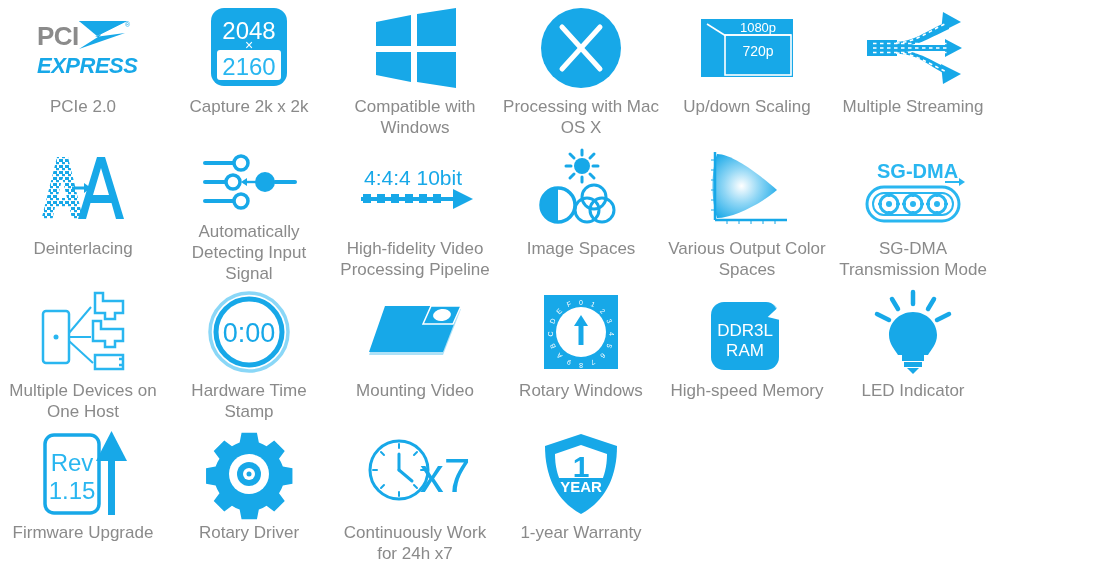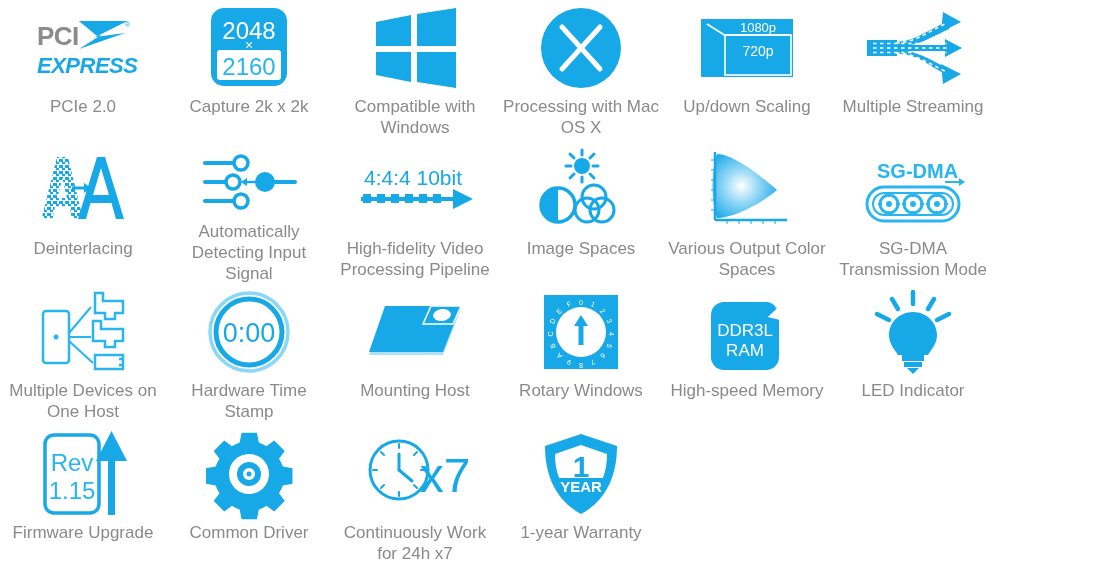--- a/index.html
+++ b/index.html
@@ -331,21 +331,21 @@
 
   <div class="feature-cell">
     <div class="icon-box">
       <svg width="100" height="64" viewBox="0 0 100 64">
         <path d="M20 6 L96 6 L78 52 L4 52 Z" fill="#17a8e8"></path>
         <path d="M20 9 L96 9 L78 55 L4 55 Z" fill="#17a8e8" opacity="0.35"></path>
         <path d="M66 6 L96 6 L88 24 L58 24 Z" fill="#17a8e8" stroke="#ffffff" stroke-width="1.5"></path>
         <ellipse cx="77" cy="15" rx="9" ry="6" fill="#ffffff" transform="rotate(-8 77 15)"></ellipse>
       </svg>
     </div>
-    <div class="feature-label">Mounting Host</div>
+    <div class="feature-label">Mounting Video</div>
   </div>
 
   <div class="feature-cell">
     <div class="icon-box">
       <svg width="78" height="78" viewBox="0 0 78 78">
         <rect x="2" y="2" width="74" height="74" fill="#17a8e8"></rect>
         <circle cx="39" cy="39" r="25" fill="#ffffff"></circle>
         <g font-family="'Liberation Sans',sans-serif" font-size="7" fill="#ffffff" text-anchor="middle">
           <text x="39" y="12" transform="rotate(0 39 12)">0</text>
           <text x="50" y="13.5" transform="rotate(22 50 13.5)">1</text>
@@ -419,21 +419,21 @@
   <div class="feature-cell">
     <div class="icon-box">
       <svg width="84" height="84" viewBox="0 0 84 84">
         <path d="M34 1 H50 L52 11 A32 32 0 0 1 60 15 L68 9 L79 20 L73 28 A32 32 0 0 1 77 36 L87 38 V54 L77 56 A32 32 0 0 1 73 64 L79 72 L68 83 L60 77 A32 32 0 0 1 52 81 L50 91 H34 L32 81 A32 32 0 0 1 24 77 L16 83 L5 72 L11 64 A32 32 0 0 1 7 56 L-3 54 V38 L7 36 A32 32 0 0 1 11 28 L5 20 L16 9 L24 15 A32 32 0 0 1 32 11 Z" fill="#17a8e8" transform="translate(0,-4) scale(0.96) translate(2,4)"></path>
         <circle cx="42" cy="42" r="20" fill="#ffffff"></circle>
         <circle cx="42" cy="42" r="12" fill="#17a8e8"></circle>
         <circle cx="42" cy="42" r="6" fill="#ffffff"></circle>
         <circle cx="42" cy="42" r="2.5" fill="#17a8e8"></circle>
       </svg>
     </div>
-    <div class="feature-label">Common Driver</div>
+    <div class="feature-label">Rotary Driver</div>
   </div>
 
   <div class="feature-cell">
     <div class="icon-box">
       <svg width="96" height="80" viewBox="0 0 96 80">
         <circle cx="32" cy="36" r="29" fill="none" stroke="#17a8e8" stroke-width="3"></circle>
         <g stroke="#17a8e8" stroke-width="2" stroke-linecap="round">
           <line x1="32" y1="10" x2="32" y2="14"></line>
           <line x1="32" y1="58" x2="32" y2="62"></line>
           <line x1="6" y1="36" x2="10" y2="36"></line>

